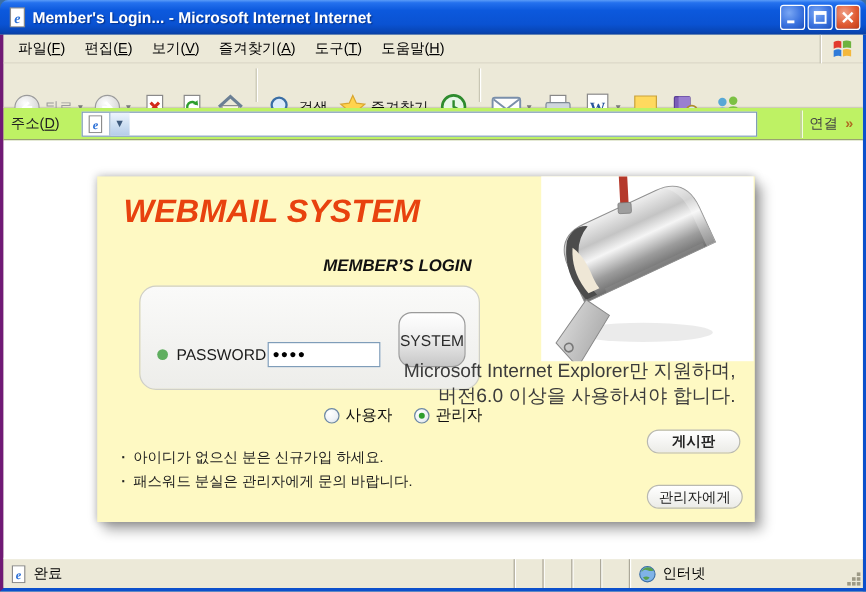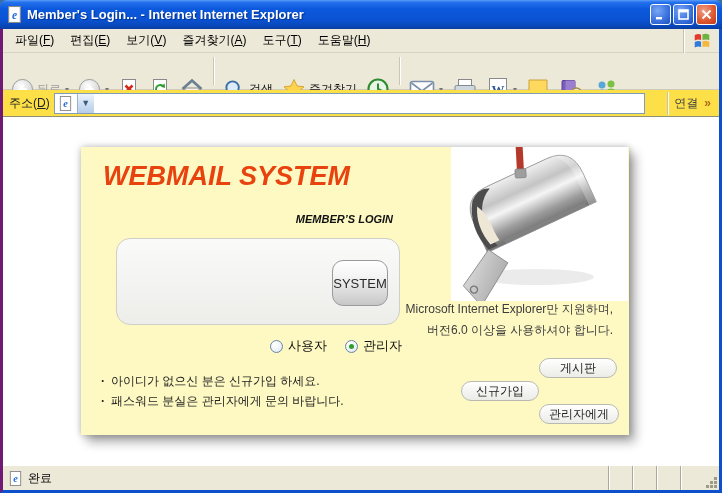--- a/index.html
+++ b/index.html
@@ -36,40 +36,40 @@
 
   
   .toolbar { height:37px; display:flex; align-items:center; padding:2px 4px; gap:1px; background:#ece9d8; border-bottom:1px solid #cfccba; }
   .tbtn { display:flex; align-items:center; gap:3px; padding:2px 4px; border-radius:3px; height:31px;margin-top:36px; }
   .tbtn .lbl { font-size:12px; color:#111; white-space:nowrap; }
   .tbtn .lbl.disabled { color:#9a9a9a; }
   .dd { font-size:8px; color:#7a7a7a; margin-left:1px; }
   .tsep { width:1px; height:28px; background:#c9c6b4; box-shadow:1px 0 0 #fff; margin:0 4px; }
 
   
-  .addressbar { height:27px; display:flex; align-items:center; padding:2px 4px; gap:2px; background:#fde047; border-bottom:1px solid #919075; }
+  .addressbar { height:27px; display:flex; align-items:center; padding:2px 4px; gap:16px; background:#bef264; border-bottom:1px solid #919075; }
   .addr-label { font-size:12px; color:#222; white-space:nowrap; padding:0 2px; }
   .addr-label u { text-decoration:underline; }
   .addr-input { flex:1; height:21px; background:#fff; border:1px solid #7f9db9; display:flex; align-items:center; padding-left:3px; }
   .addr-input .url { flex:1; font-size:12px; color:#000; white-space:nowrap; overflow:hidden; }
   .addr-drop { width:17px; height:19px; display:flex; align-items:center; justify-content:center;
     background:linear-gradient(180deg,#eef5fd 0%,#cfe0f3 50%,#b6cde9 100%); border-left:1px solid #9ab2cc;
     font-size:9px; color:#3e5a7d; }
   .go-box { display:flex; align-items:center; gap:6px; padding:0 4px 0 6px; border-left:1px solid #c6c3b3; box-shadow:inset 1px 0 0 #fff; height:23px;margin-left:20px; }
   .go-label { font-size:12px; color:#444; }
   .chevron { font-size:12px; color:#b06a20; font-weight:bold; }
 
   
   .content { flex:1; position:relative; background:#fff; overflow:hidden; }
   .card {
     position:absolute; left:78px; top:30px; width:548px; height:288px; background:#fef9c3;
     box-shadow:0 0 7px rgba(0,0,0,.28), 6px 7px 10px rgba(0,0,0,.33);
   }
   .brand { position:absolute; left:22px; top:14px; font-size:27px; font-weight:bold; font-style:italic; color:#e8420e; letter-spacing:0; }
-  .login-heading { position:absolute; top:66px; left:0; width:312px; text-align:right; font-size:11px; font-weight:bold; font-style:italic; color:#111; }
+  .login-heading { position:absolute; top:66px; left:0; width:312px; text-align:right; font-size:14px; font-weight:bold; font-style:italic; color:#111; }
 
   .login-panel { position:absolute; left:35px; top:91px; width:284px; height:87px;
     background:linear-gradient(180deg,#fafaf9,#ededea); border:1px solid #cfcfc7; border-radius:14px; }
   .form-row { position:absolute; left:14px; display:flex; align-items:center; height:21px; }
   .row1 { top:19px; } .row2 { top:46px; }
   .green-dot { width:9px; height:9px; border-radius:50%; background:#5fae5f; margin-right:7px; flex:0 0 auto; }
   .field-label { font-size:13px; color:#1a1a1a; width:76px; }
   .text-input { width:94px; height:21px; border:1px solid #7f9db9; background:#fff; font-size:13px; padding:0 3px; font-family:"Liberation Sans",sans-serif; color:#000; }
   .pw { font-size:10px; letter-spacing:1px; font-weight:bold; }
   .login-btn { position:absolute; left:215px; top:21px; width:56px; height:46px; border-radius:11px;
@@ -79,26 +79,26 @@
   .radio-row { position:absolute; top:190px; left:35px; width:286px; display:flex; justify-content:flex-end; gap:18px; align-items:center; }
   .radio { display:flex; align-items:center; gap:5px; font-size:13px; color:#111; cursor:pointer; }
   .radio-circle { width:13px; height:13px; border-radius:50%; border:1px solid #6b87a5; background:radial-gradient(circle at 35% 30%, #ffffff 0%, #eef2f6 60%, #cdd8e2 100%); position:relative; }
   .radio-circle.checked::after { content:""; position:absolute; left:3px; top:3px; width:5px; height:5px; border-radius:50%; background:#2e9e2e; }
 
   .notes { position:absolute; left:20px; top:224px; font-size:12px; color:#222; line-height:20px; }
   .note-line { display:flex; align-items:center; gap:6px; }
   .note-bullet { font-weight:bold; }
 
   .photo { position:absolute; left:370px; top:0; width:177px; height:154px; background:#fff; }
-  .browser-note { position:absolute; right:16px; top:152px; text-align:right; font-size:12px; color:#3c3c3c; line-height:21px; white-space:nowrap; }
+  .browser-note { position:absolute; right:16px; top:152px; text-align:right; font-size:16px; color:#3c3c3c; line-height:21px; white-space:nowrap; }
 
   .pill { position:absolute; height:20px; border:1px solid #b9b9b1; border-radius:10px;
     background:linear-gradient(180deg,#ffffff,#ebebe7); font-size:12px; color:#222;
     display:flex; align-items:center; justify-content:center; cursor:pointer; }
-  .pill-board { left:458px; top:211px; width:78px; }
+  .pill-board { left:458px; top:211px; width:78px;font-weight:bold; }
   .pill-signup { left:380px; top:234px; width:78px; }
   .pill-admin { left:458px; top:257px; width:80px; }
 
   
   .statusbar { height:25px; display:flex; align-items:stretch; background:#ece9d8; border-top:1px solid #fff; box-shadow:0 -1px 0 #aca899; font-size:12px; color:#000; }
   .sb-left { flex:1; display:flex; align-items:center; gap:5px; padding-left:5px; }
   .sb-pane { width:24px; border-left:1px solid #aca899; box-shadow:inset 1px 0 0 #fff; }
   .sb-zone { width:180px; border-left:1px solid #aca899; box-shadow:inset 1px 0 0 #fff; display:flex; align-items:center; gap:5px; padding-left:7px; }
   .grip { width:15px; position:relative; }
   .grip::after { content:""; position:absolute; right:2px; bottom:2px; width:3px; height:3px; background:#9d9a86;
@@ -107,21 +107,21 @@
 </head>
 <body>
 
 <div class="window">
 
   <div class="titlebar">
     <svg class="title-icon" viewBox="0 0 16 16">
       <rect x="2.5" y="0.5" width="11" height="15" fill="#fff" stroke="#8a8a8a"></rect>
       <text x="8" y="12" text-anchor="middle" font-size="11" font-style="italic" font-weight="bold" fill="#2a6fd6" font-family="'Liberation Serif',serif">e</text>
     </svg>
-    <span class="title-text">Member's Login... - Internet Internet Explorer</span>
+    <span class="title-text">Member's Login... - Microsoft Internet Internet</span>
     <span class="winbtns">
       <span class="winbtn btn-blue">
         <svg width="13" height="13" viewBox="0 0 13 13">
             <rect x="2" y="9" width="6" height="2.4" fill="#fff"></rect>
           </svg>
       </span>
       <span class="winbtn btn-blue">
         <svg width="13" height="13" viewBox="0 0 13 13">
             <rect x="2" y="2" width="9" height="9" fill="none" stroke="#fff" stroke-width="1.6"></rect>
             <rect x="2" y="2" width="9" height="2.4" fill="#fff"></rect>
@@ -286,20 +286,25 @@
       </span>
     </div>
 
     <div class="content">
       <div class="card">
 
         <div class="brand">WEBMAIL SYSTEM</div>
         <div class="login-heading">MEMBER’S LOGIN</div>
 
         <div class="login-panel">
+          <div class="form-row row2">
+            <span class="green-dot"></span>
+            <span class="field-label">PASSWORD</span>
+            <input class="text-input pw" readonly="" value="●●●●" style="">
+          </div>
           <div class="login-btn">SYSTEM</div>
         </div>
 
         <div class="radio-row">
           <span class="radio">
             <span class="radio-circle"></span>
             <span>사용자</span>
           </span>
           <span class="radio">
             <span class="radio-circle checked"></span>
@@ -349,34 +354,41 @@
             </g>
           </svg>
         </div>
 
         <div class="browser-note">
           <div>Microsoft Internet Explorer만 지원하며,</div>
           <div>버전6.0 이상을 사용하셔야 합니다.</div>
         </div>
 
         <div class="pill pill-board">게시판</div>
-        <div class="pill pill-signup">신규가입</div>
         <div class="pill pill-admin">관리자에게</div>
       </div>
     </div>
 
     <div class="statusbar">
       <span class="sb-left">
         <svg width="15" height="15" viewBox="0 0 16 16">
           <rect x="2.5" y="0.5" width="11" height="15" fill="#fff" stroke="#8a8a8a"></rect>
           <text x="8" y="12" text-anchor="middle" font-size="11" font-style="italic" font-weight="bold" fill="#2a6fd6" font-family="'Liberation Serif',serif">e</text>
         </svg>
         <span>완료</span>
       </span>
       <span class="sb-pane"></span>
       <span class="sb-pane"></span>
       <span class="sb-pane"></span>
       <span class="sb-pane"></span>
+      <span class="sb-zone">
+        <svg width="15" height="15" viewBox="0 0 16 16">
+          <circle cx="8" cy="8" r="6.8" fill="#7fb3e8" stroke="#3a6ea5"></circle>
+          <path d="M2.5,6.5 Q4.5,3 8,4.5 Q11.5,6 13.5,4.5 Q11.8,2 8,1.8 Q4,2 2.5,6.5 Z" fill="#58a04f"></path>
+          <path d="M4,11 Q7,9 10,11 Q8.5,13.5 6,13 Z" fill="#58a04f"></path>
+        </svg>
+        <span>인터넷</span>
+      </span>
       <span class="grip"></span>
     </div>
 
   </div>
 </div>
 
 </body></html>

